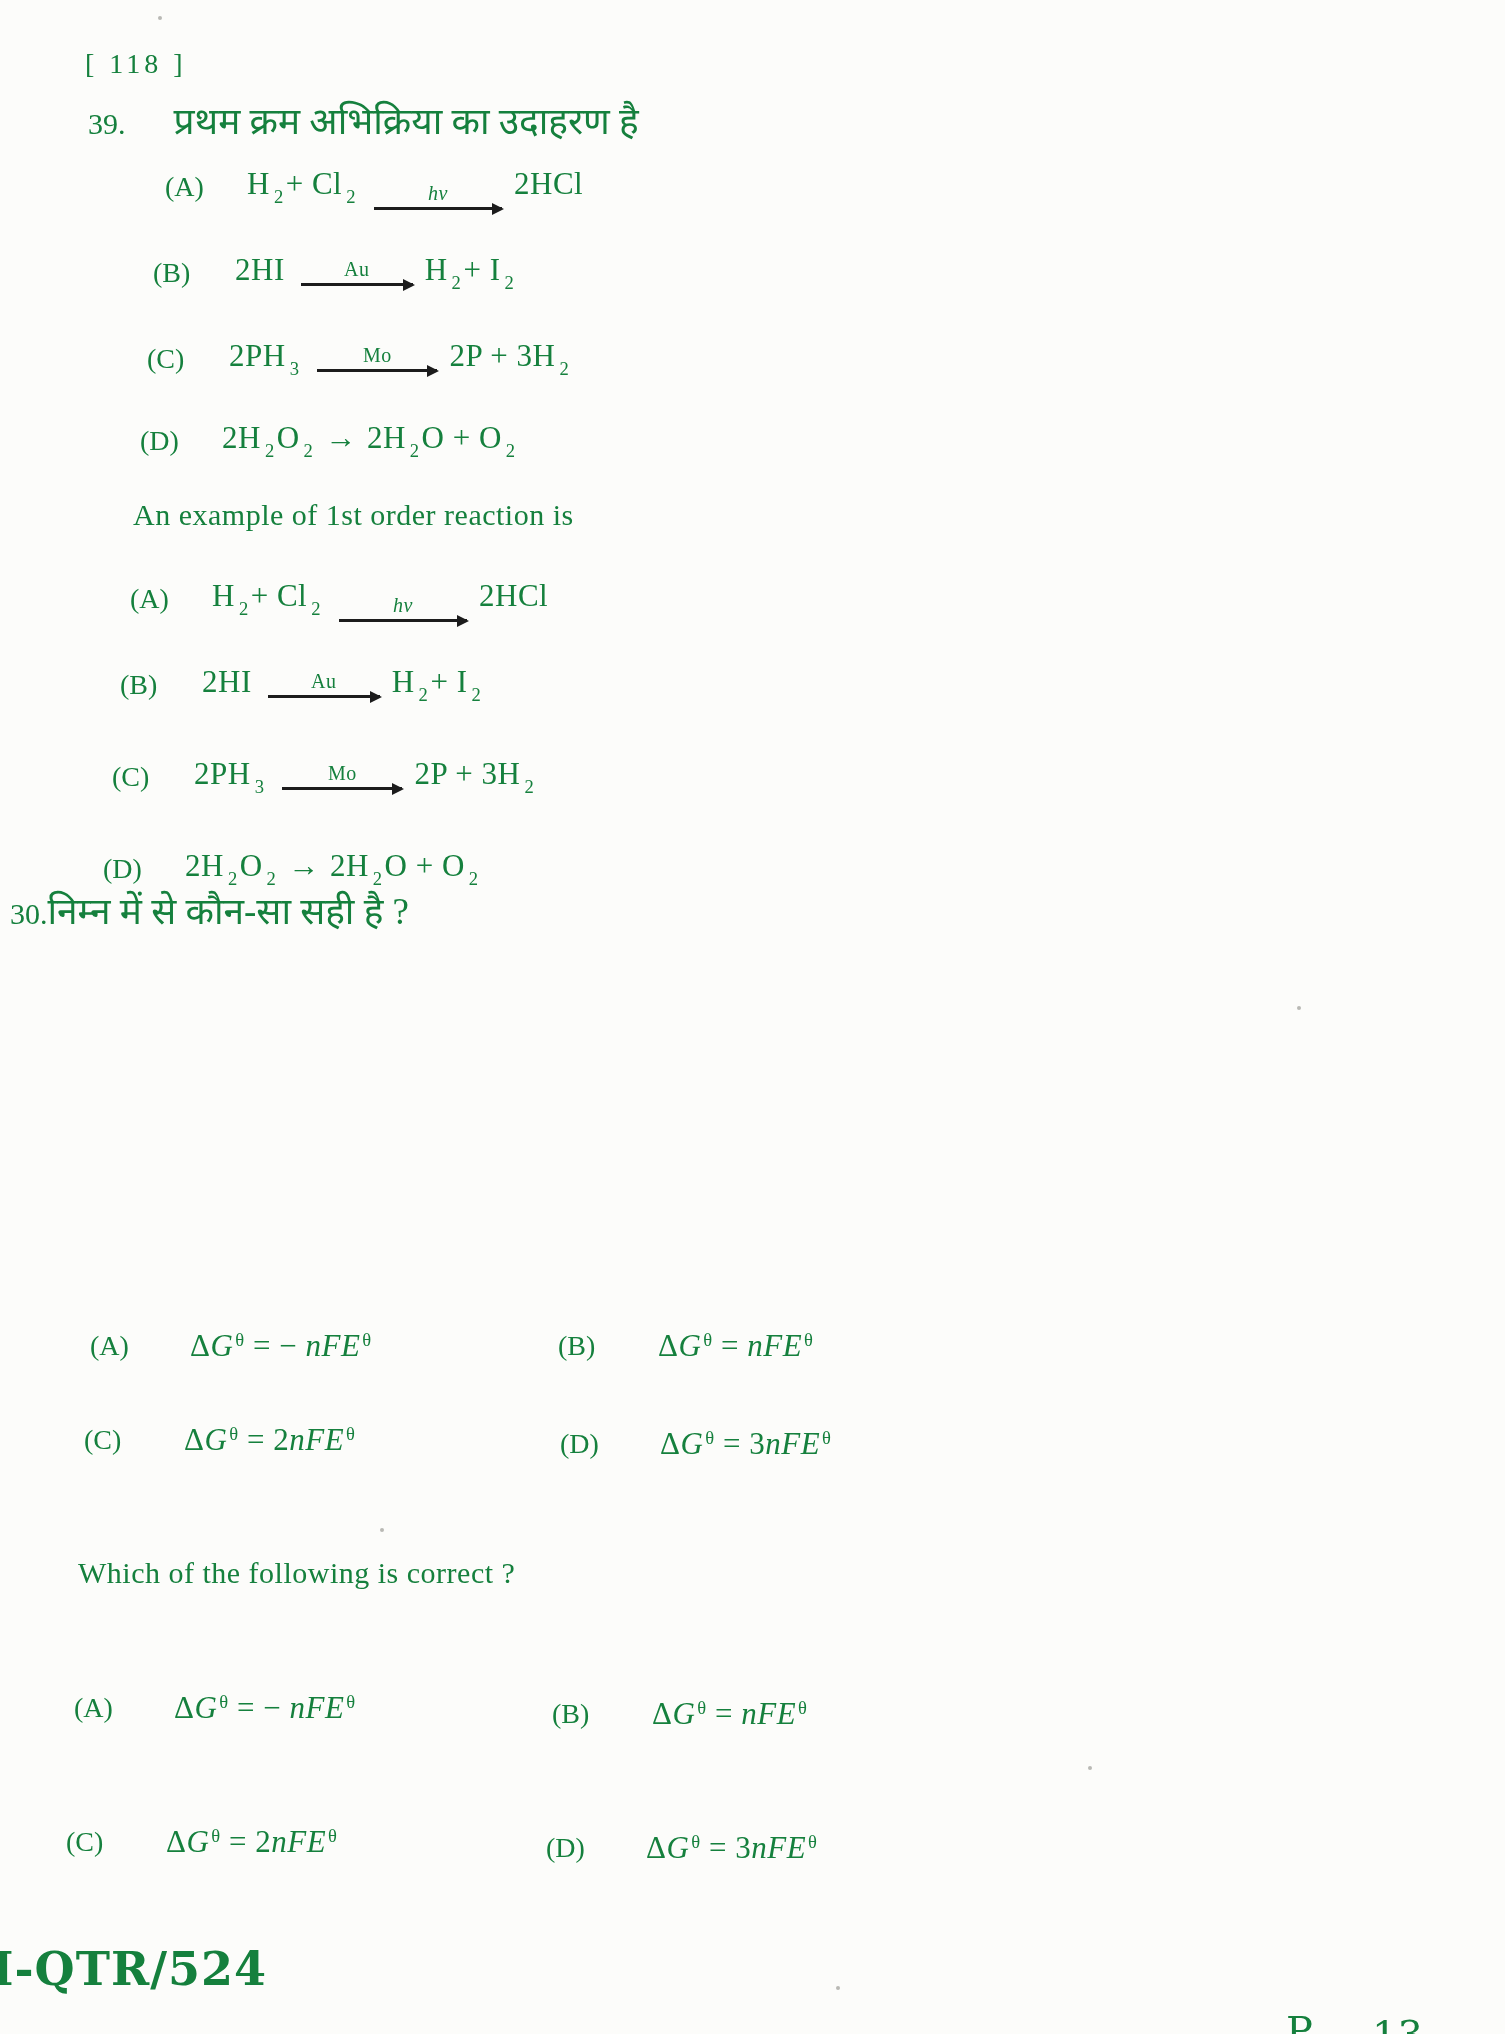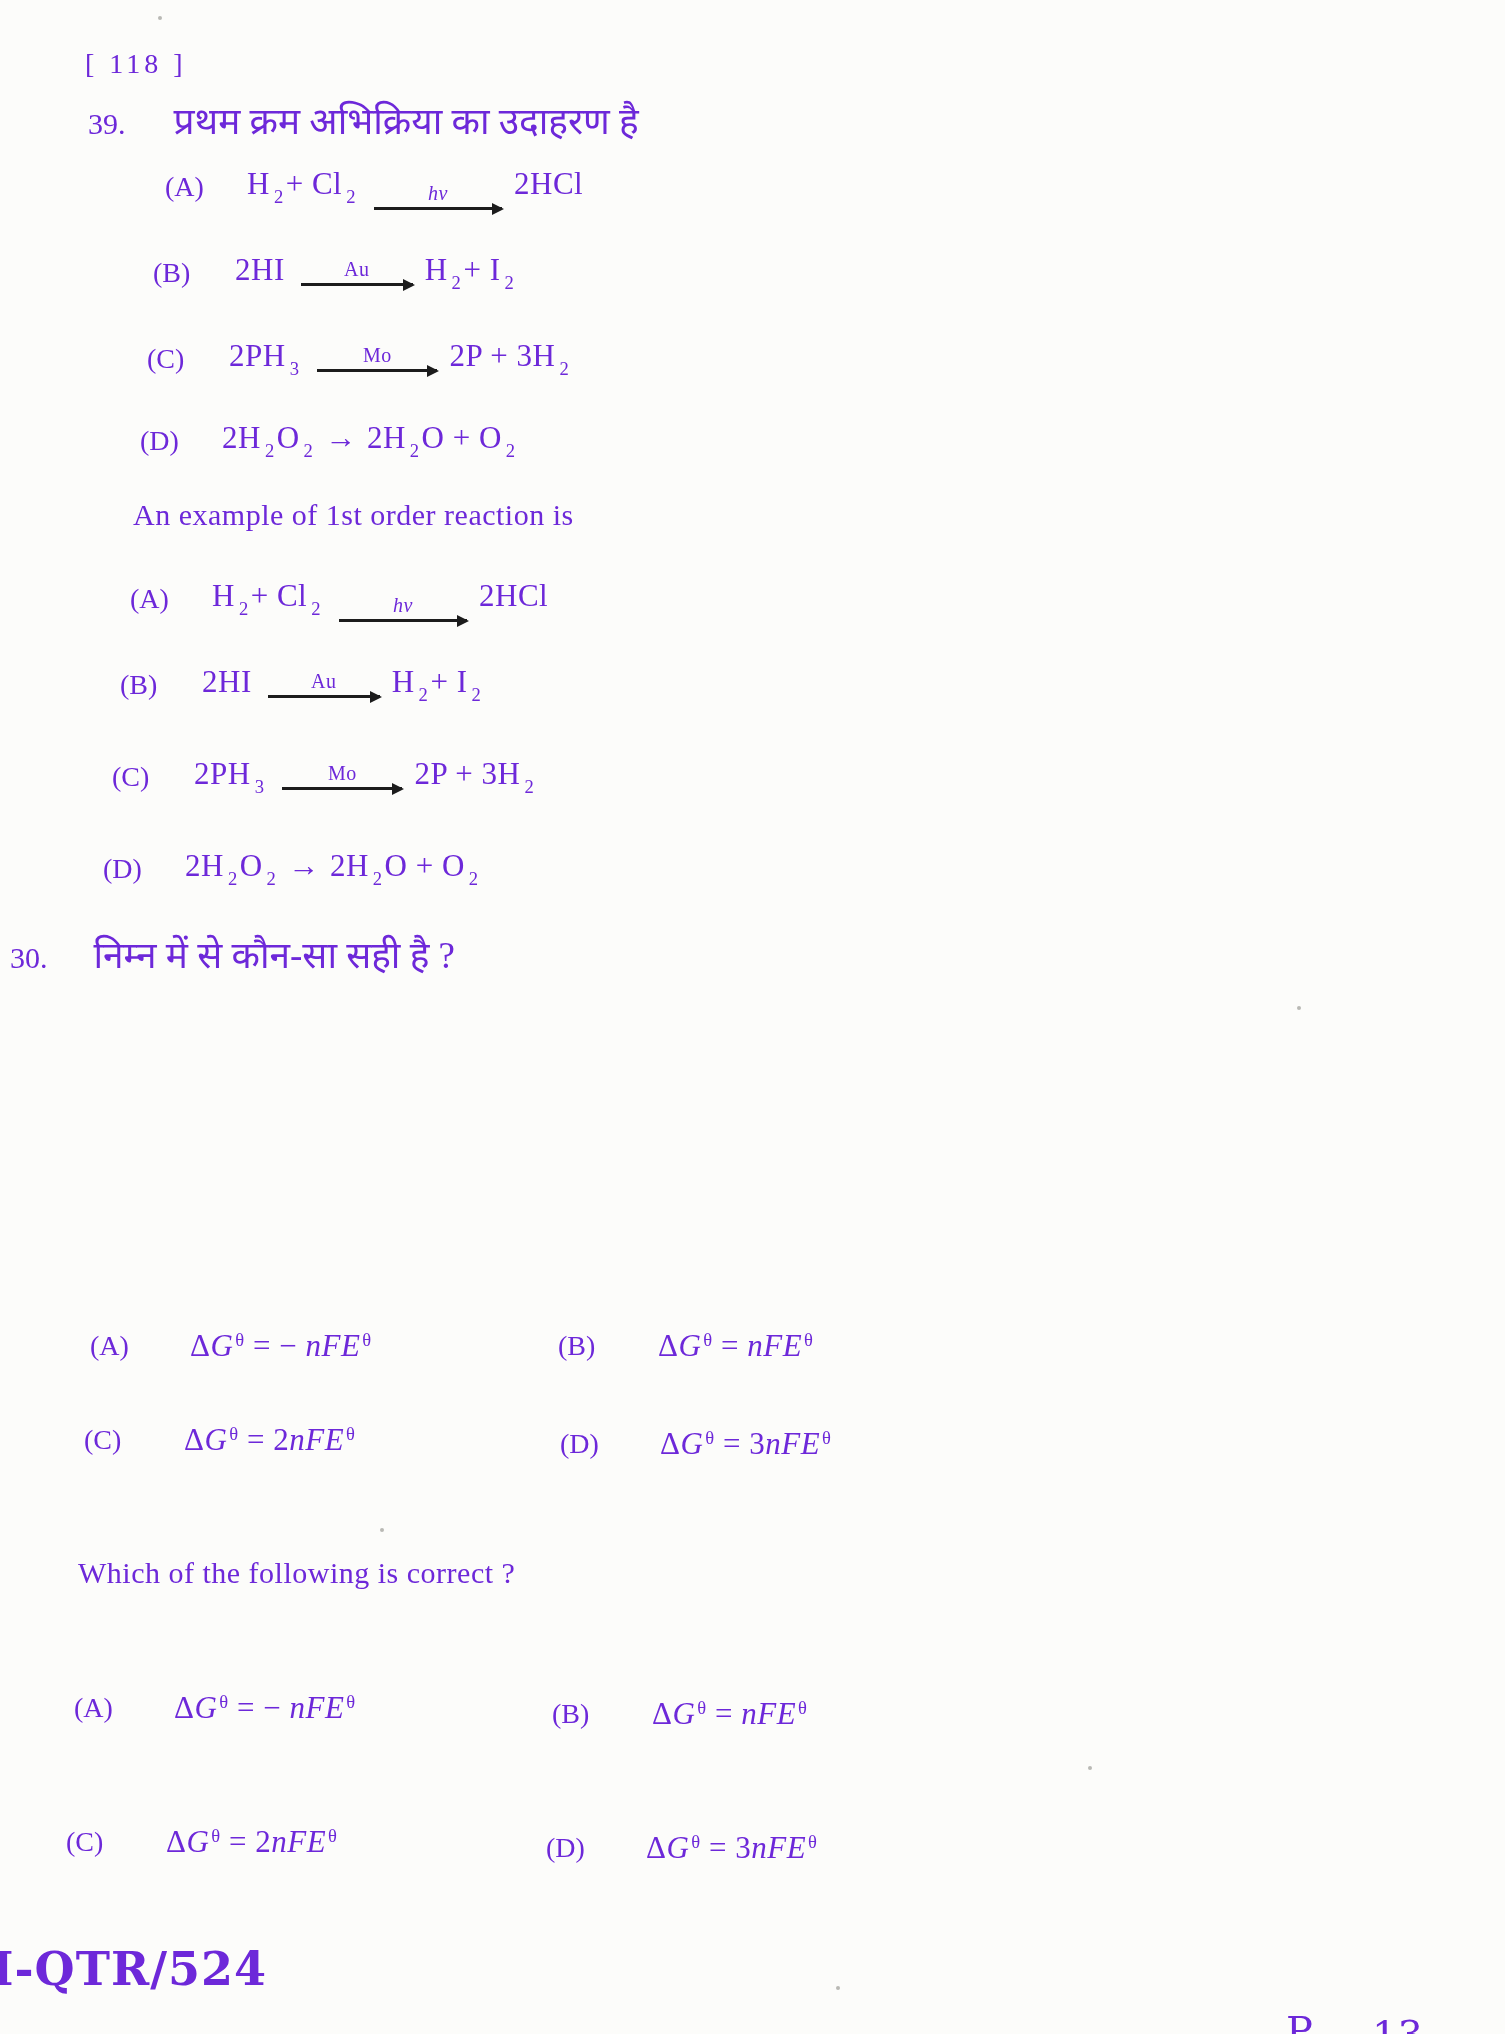--- a/index.html
+++ b/index.html
@@ -2,21 +2,21 @@
 <html><head>
 <meta charset="utf-8">
 <style>
   html,body{margin:0;padding:0;background:#d8d8d4;}
   .page{
     position:relative;
     width:1505px;height:2034px;
     background:#fcfcfa;
     overflow:hidden;
     font-family:"Liberation Serif",serif;
-    color:#6d28d9;
+    color:#15803d;
     margin:0 auto;
   }
   .abs{position:absolute;}
   .pagenum{font-size:28px;letter-spacing:4px;}
   .qrow{display:flex;align-items:baseline;}
   .qnum{font-size:30px;flex:none;}
   .hindi{font-weight:400;font-size:37px;white-space:nowrap;}
   .entext{font-size:30px;white-space:nowrap;letter-spacing:0.5px;text-align:right;}
 
   .opt{display:flex;align-items:center;white-space:nowrap;}
@@ -98,21 +98,21 @@
     <span class="eq"><span>2PH</span><span class="sub">3</span><span class="rxn-arrow">
           <span class="cat">Mo</span>
           <span class="abody" style="width: 120px;"></span>
         </span><span>2P + 3H</span><span class="sub">2</span></span>
   </div>
   <div class="abs opt" style="left:103px;top:848px">
     <span class="olabel">(D)</span>
     <span class="eq"><span>2H</span><span class="sub">2</span><span>O</span><span class="sub">2</span><span class="parrow">→</span><span>2H</span><span class="sub">2</span><span>O + O</span><span class="sub">2</span></span>
   </div>
 
-  <div class="abs qrow" style="left:10px;top:928px;gap:46px">
+  <div class="abs qrow" style="left:10px;top:884px;">
     <span class="qnum">30.</span>
     <span class="hindi">निम्न में से कौन-सा सही है ?</span>
   </div>
 
   <div class="abs opt" style="left:90px;top:1328px">
     <span class="olabel wide">(A)</span>
     <span class="eq"><span>Δ</span><span class="it">G</span><span class="sup">θ</span><span> = − </span><span class="it">nFE</span><span class="sup">θ</span></span>
   </div>
   <div class="abs opt" style="left:558px;top:1328px">
     <span class="olabel wide">(B)</span>

